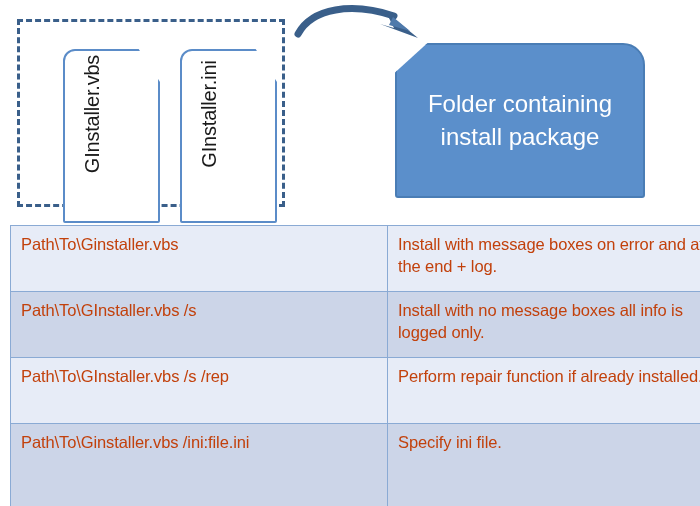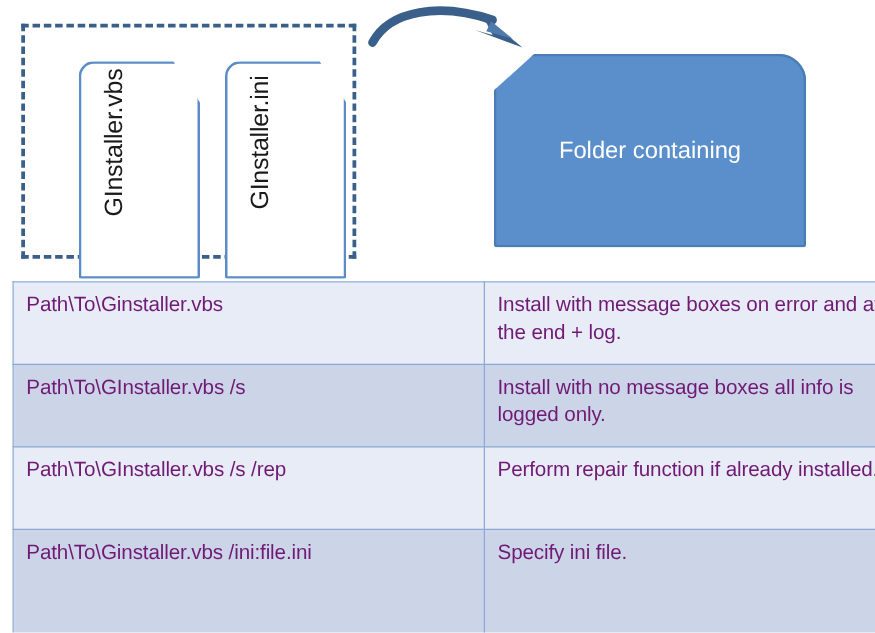--- a/index.html
+++ b/index.html
@@ -91,41 +91,41 @@
     border-top-right-radius: 22px;
     border-bottom-left-radius: 3px;
     border-bottom-right-radius: 3px;
     clip-path: polygon(0 19%, 13% 0, 100% 0, 100% 100%, 0 100%);
     display: flex;
     align-items: center;
     justify-content: center;
   }
   .folder-label {
     color: #ffffff;
-    font-size: 19px;
+    font-size: 24px;
     line-height: 1.35;
     text-align: center;
     padding: 0 14px;
   }
 
   
   .cmd-table {
     position: absolute;
     left: 10px;
     top: 225px;
     width: 673px;
     border-collapse: collapse;
     table-layout: fixed;
   }
   .cmd-table td {
     border: 1px solid #8aaad4;
     padding: 7px 9px 7px 10px;
     font-size: 16.5px;
     line-height: 1.35;
-    color: #701a75;
+    color: #c2410c;
     vertical-align: top;
     letter-spacing: -0.1px;
   }
   .cmd-table tr.light td { background: #e7ecf7; }
   .cmd-table tr.dark  td { background: #ccd5e8; }
   .col-cmd  { width: 357px; }
   .col-desc { width: 316px; }
 
   .row-h1 td { height: 51px; }
   .row-h2 td { height: 51px; margin-left: 20px; }
@@ -155,20 +155,21 @@
 
     <svg class="arrow-svg" viewBox="0 0 140 60">
       <path d="M8,34 C22,8 62,2 104,16" fill="none" stroke="#3a5f8a" stroke-width="7" stroke-linecap="round"></path>
       <path d="M128,38 L96,12 L104,28 L90,24 Z" fill="#3a5f8a"></path>
       <path d="M103,17 L120,31 L99,25 Z" fill="#4f7aab"></path>
     </svg>
 
     <div class="folder-shape">
       <div class="folder-label">
         <div>Folder containing</div>
+        <div>install package</div>
       </div>
     </div>
 
   </div>
 
   <table class="cmd-table">
     <tbody>
       <tr class="light row-h1">
         <td class="col-cmd">Path\To\Ginstaller.vbs</td>
         <td class="col-desc">Install with message boxes on error and at the end + log.</td>

